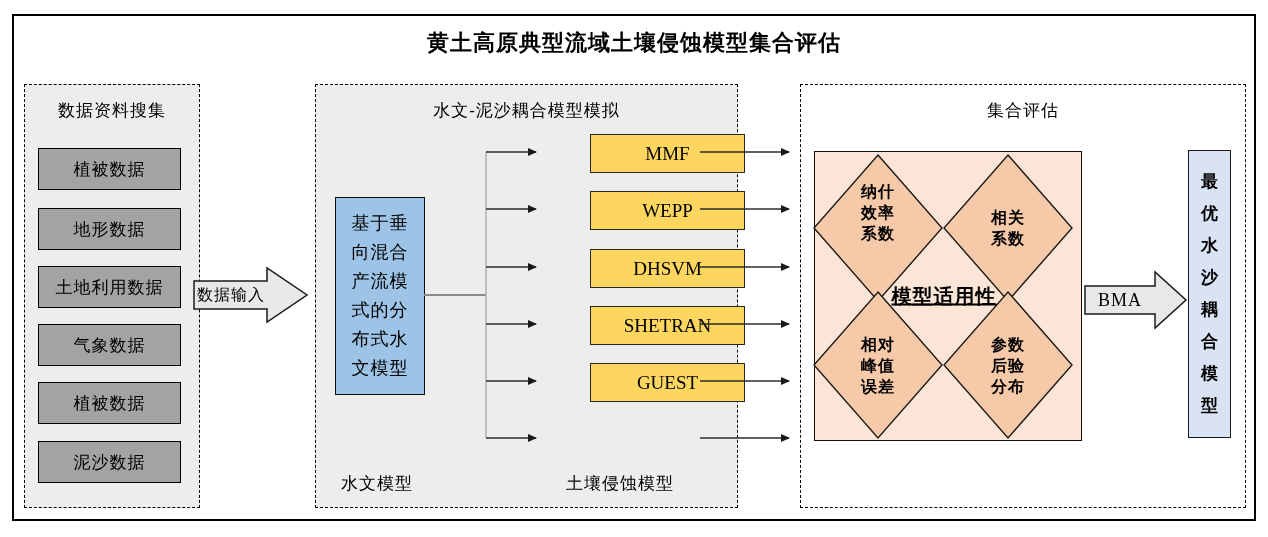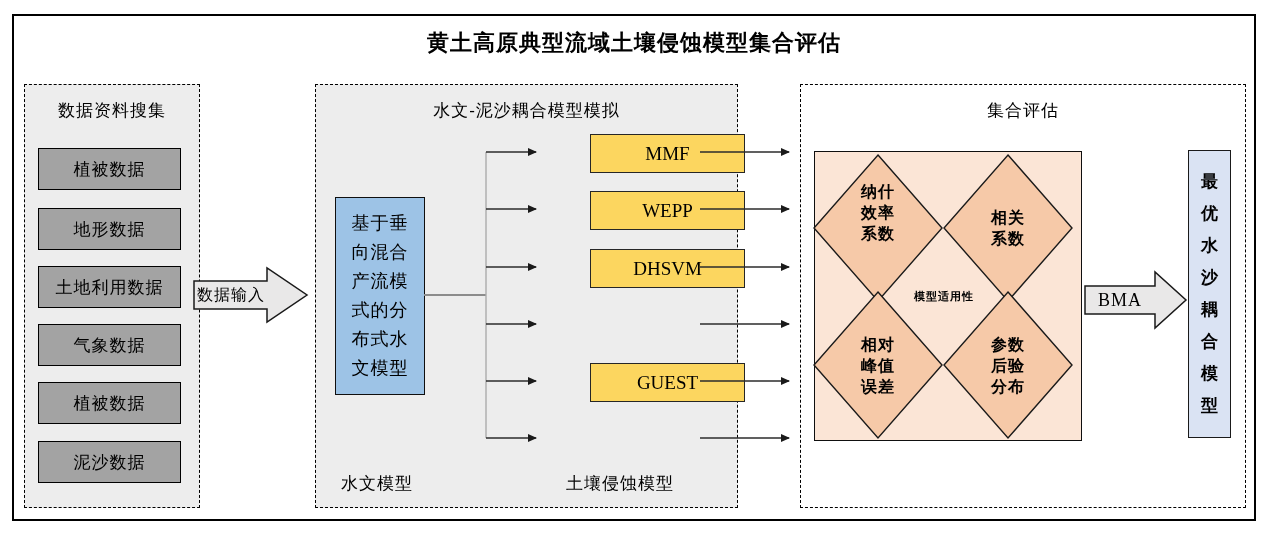--- a/index.html
+++ b/index.html
@@ -54,21 +54,21 @@
     position:absolute;left:13px;top:66px;width:268px;height:290px;
     background:#fbe5d6;border:1.4px solid #0f0f0f;box-sizing:border-box;
   }
   .criterion-label{
     position:absolute;transform:translate(-50%,-50%);
     text-align:center;font-size:16px;font-weight:bold;line-height:21px;
     white-space:pre-line;letter-spacing:1px;z-index:6;
   }
   .applicability{
     position:absolute;left:944px;top:296px;transform:translate(-50%,-50%);
-    font-size:11px;font-weight:bold;letter-spacing:1px;z-index:6;
+    font-size:20px;font-weight:bold;letter-spacing:1px;z-index:6;text-decoration:underline;
   }
   .result-box{
     position:absolute;left:1188px;top:150px;width:43px;height:288px;
     background:#dae3f3;border:1.4px solid #1a1a1a;box-sizing:border-box;
     display:flex;align-items:center;justify-content:center;text-align:center;
     font-size:17px;line-height:32px;white-space:pre-line;font-weight:bold;
   }
   .overlay{
     position:absolute;left:0;top:0;width:1268px;height:537px;
     pointer-events:none;z-index:5;
@@ -102,20 +102,21 @@
     <div class="panel-header">水文-泥沙耦合模型模拟</div>
     <div class="hydro-box">基于垂
 向混合
 产流模
 式的分
 布式水
 文模型</div>
     <div class="model-box" style="top:49px">MMF</div>
     <div class="model-box" style="top:106px">WEPP</div>
     <div class="model-box" style="top:164px">DHSVM</div>
+    <div class="model-box" style="top:221px">SHETRAN</div>
     <div class="model-box" style="top:278px">GUEST</div>
     <div class="footer-label" style="left:25px">水文模型</div>
     <div class="footer-label" style="left:250px">土壤侵蚀模型</div>
   </div>
 
   <div class="panel panel-white" id="panel-eval">
     <div class="panel-header">集合评估</div>
     <div class="eval-box"></div>
   </div>
 

